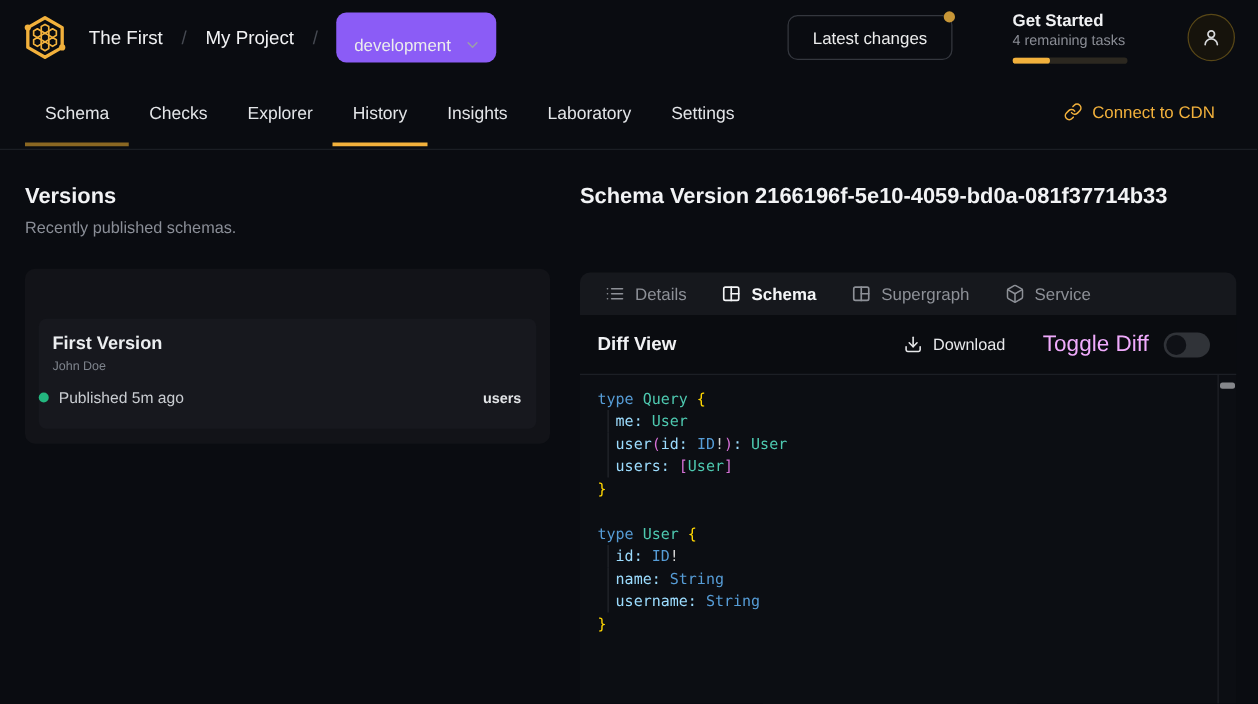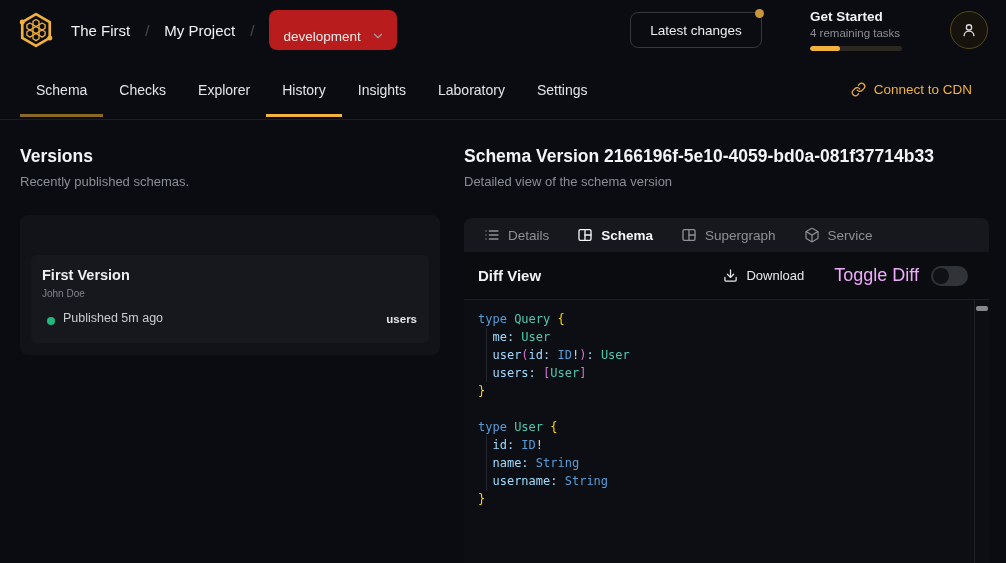--- a/index.html
+++ b/index.html
@@ -6,21 +6,21 @@
   html,body{width:1006px;height:563px;background:#0a0c11;overflow:hidden}
   body{font-family:"Liberation Sans",sans-serif;color:#e8e9eb;position:relative}
   .app{position:absolute;top:0;left:0;width:1006px;height:563px;background:#0a0c11}
 
   
   .header{position:absolute;top:0;left:0;right:0;height:60px}
   .crumbs{position:absolute;left:16px;top:0;height:60px;display:flex;align-items:center;gap:15px}
   .logo{width:40px;height:40px;display:block}
   .crumb{font-size:15px;color:#f1f2f4;font-weight:500}
   .crumb-sep{font-size:15px;color:#464a52}
-  .env-select{height:40px;min-width:120px;background:#b91c1c;border-radius:8px;display:flex;align-items:center;gap:10px;padding:12px 12px 0 14px;cursor:pointer}
+  .env-select{height:40px;min-width:120px;background:#8b5cf6;border-radius:8px;display:flex;align-items:center;gap:10px;padding:12px 12px 0 14px;cursor:pointer}
   .env-select .val{font-size:13.5px;color:#eceded}
   .btn-latest{position:absolute;left:630px;top:12px;width:132px;height:36px;border:1px solid #34373e;border-radius:8px;background:transparent;display:flex;align-items:center;justify-content:center;font-size:13.5px;color:#eceded;cursor:pointer}
   .btn-latest .notif-dot{position:absolute;right:-3px;top:-4px;width:9px;height:9px;border-radius:50%;background:var(--accent-dark)}
   .get-started{position:absolute;left:810px;top:9px;width:100px;cursor:pointer}
   .gs-title{font-size:13.5px;font-weight:700;color:#f0f1f3}
   .gs-sub{font-size:11.5px;color:#8b8e96;margin-top:3px}
   .gs-bar{margin-top:7px;width:92px;height:5px;border-radius:3px;background:#2c2820;overflow:hidden}
   .gs-fill{height:100%;border-radius:3px;background:var(--accent)}
   .avatar{position:absolute;left:950px;top:11px;width:38px;height:38px;border-radius:50%;background:#16130c;border:1.5px solid #584717;display:flex;align-items:center;justify-content:center;cursor:pointer}
 
@@ -32,21 +32,21 @@
   .tab.u-active::after{content:"";position:absolute;left:0;right:0;bottom:2px;height:3px;background:var(--accent)}
   .cdn-link{position:absolute;right:34px;top:0;height:59px;display:flex;align-items:center;gap:8px;color:var(--accent);font-size:13.5px;cursor:pointer}
 
   
   .versions-title{position:absolute;left:20px;top:146px;font-size:17.5px;font-weight:700;color:#f2f3f5}
   .versions-sub{position:absolute;left:20px;top:174px;font-size:13px;color:#8a8e97}
   .versions-card{position:absolute;left:20px;top:215px;width:420px;height:140px;background:#121318;border-radius:8px}
   .version-item{position:absolute;left:11px;top:40px;width:398px;height:88px;background:#17181e;border-radius:6px;cursor:pointer}
   .vi-name{position:absolute;left:11px;top:12px;font-size:14.5px;font-weight:600;color:#eceef0}
   .vi-author{position:absolute;left:11px;top:33px;font-size:10px;color:#7f848d}
-  .vi-status{position:absolute;left:16px;top:56px;display:flex;align-items:flex-end;gap:8px}
+  .vi-status{position:absolute;left:0;top:56px;display:flex;align-items:center;gap:8px}
   .vi-dot{width:8px;height:8px;border-radius:50%;background:var(--green)}
   .vi-status-text{font-size:12.5px;color:#c9ccd1}
   .vi-service{position:absolute;right:12px;top:58px;font-size:11.5px;font-weight:700;color:#e2e4e7}
 
   
   .detail-title{position:absolute;left:464px;top:146px;font-size:17.5px;font-weight:700;color:#f2f3f5}
   .detail-sub{position:absolute;left:464px;top:174px;font-size:13px;color:#8a8e97}
   .detail-panel{position:absolute;left:464px;top:218px;width:525px;height:345px}
   .detail-tabs{height:34px;background:#16181d;border-radius:8px 8px 0 0;display:flex;align-items:center;padding-left:20px;gap:28px}
   .dtab{display:flex;align-items:center;gap:8px;font-size:13.5px;color:#8d9097;cursor:pointer}
@@ -149,21 +149,20 @@
       <div class="vi-author">John Doe</div>
       <div class="vi-status">
         <span class="vi-dot"></span>
         <span class="vi-status-text">Published 5m ago</span>
       </div>
       <div class="vi-service">users</div>
     </div>
   </div>
 
   <div class="detail-title">Schema Version 2166196f-5e10-4059-bd0a-081f37714b33</div>
-  <div class="detail-sub">Detailed view of the schema version</div>
 
   <div class="detail-panel">
     <div class="detail-tabs">
       <div class="dtab">
         <svg width="16" height="16" viewBox="0 0 24 24" fill="none" stroke-width="2" stroke-linecap="round">
             <line x1="8" y1="6" x2="21" y2="6"></line>
             <line x1="8" y1="12" x2="21" y2="12"></line>
             <line x1="8" y1="18" x2="21" y2="18"></line>
             <line x1="3" y1="6" x2="3.01" y2="6"></line>
             <line x1="3" y1="12" x2="3.01" y2="12"></line>

